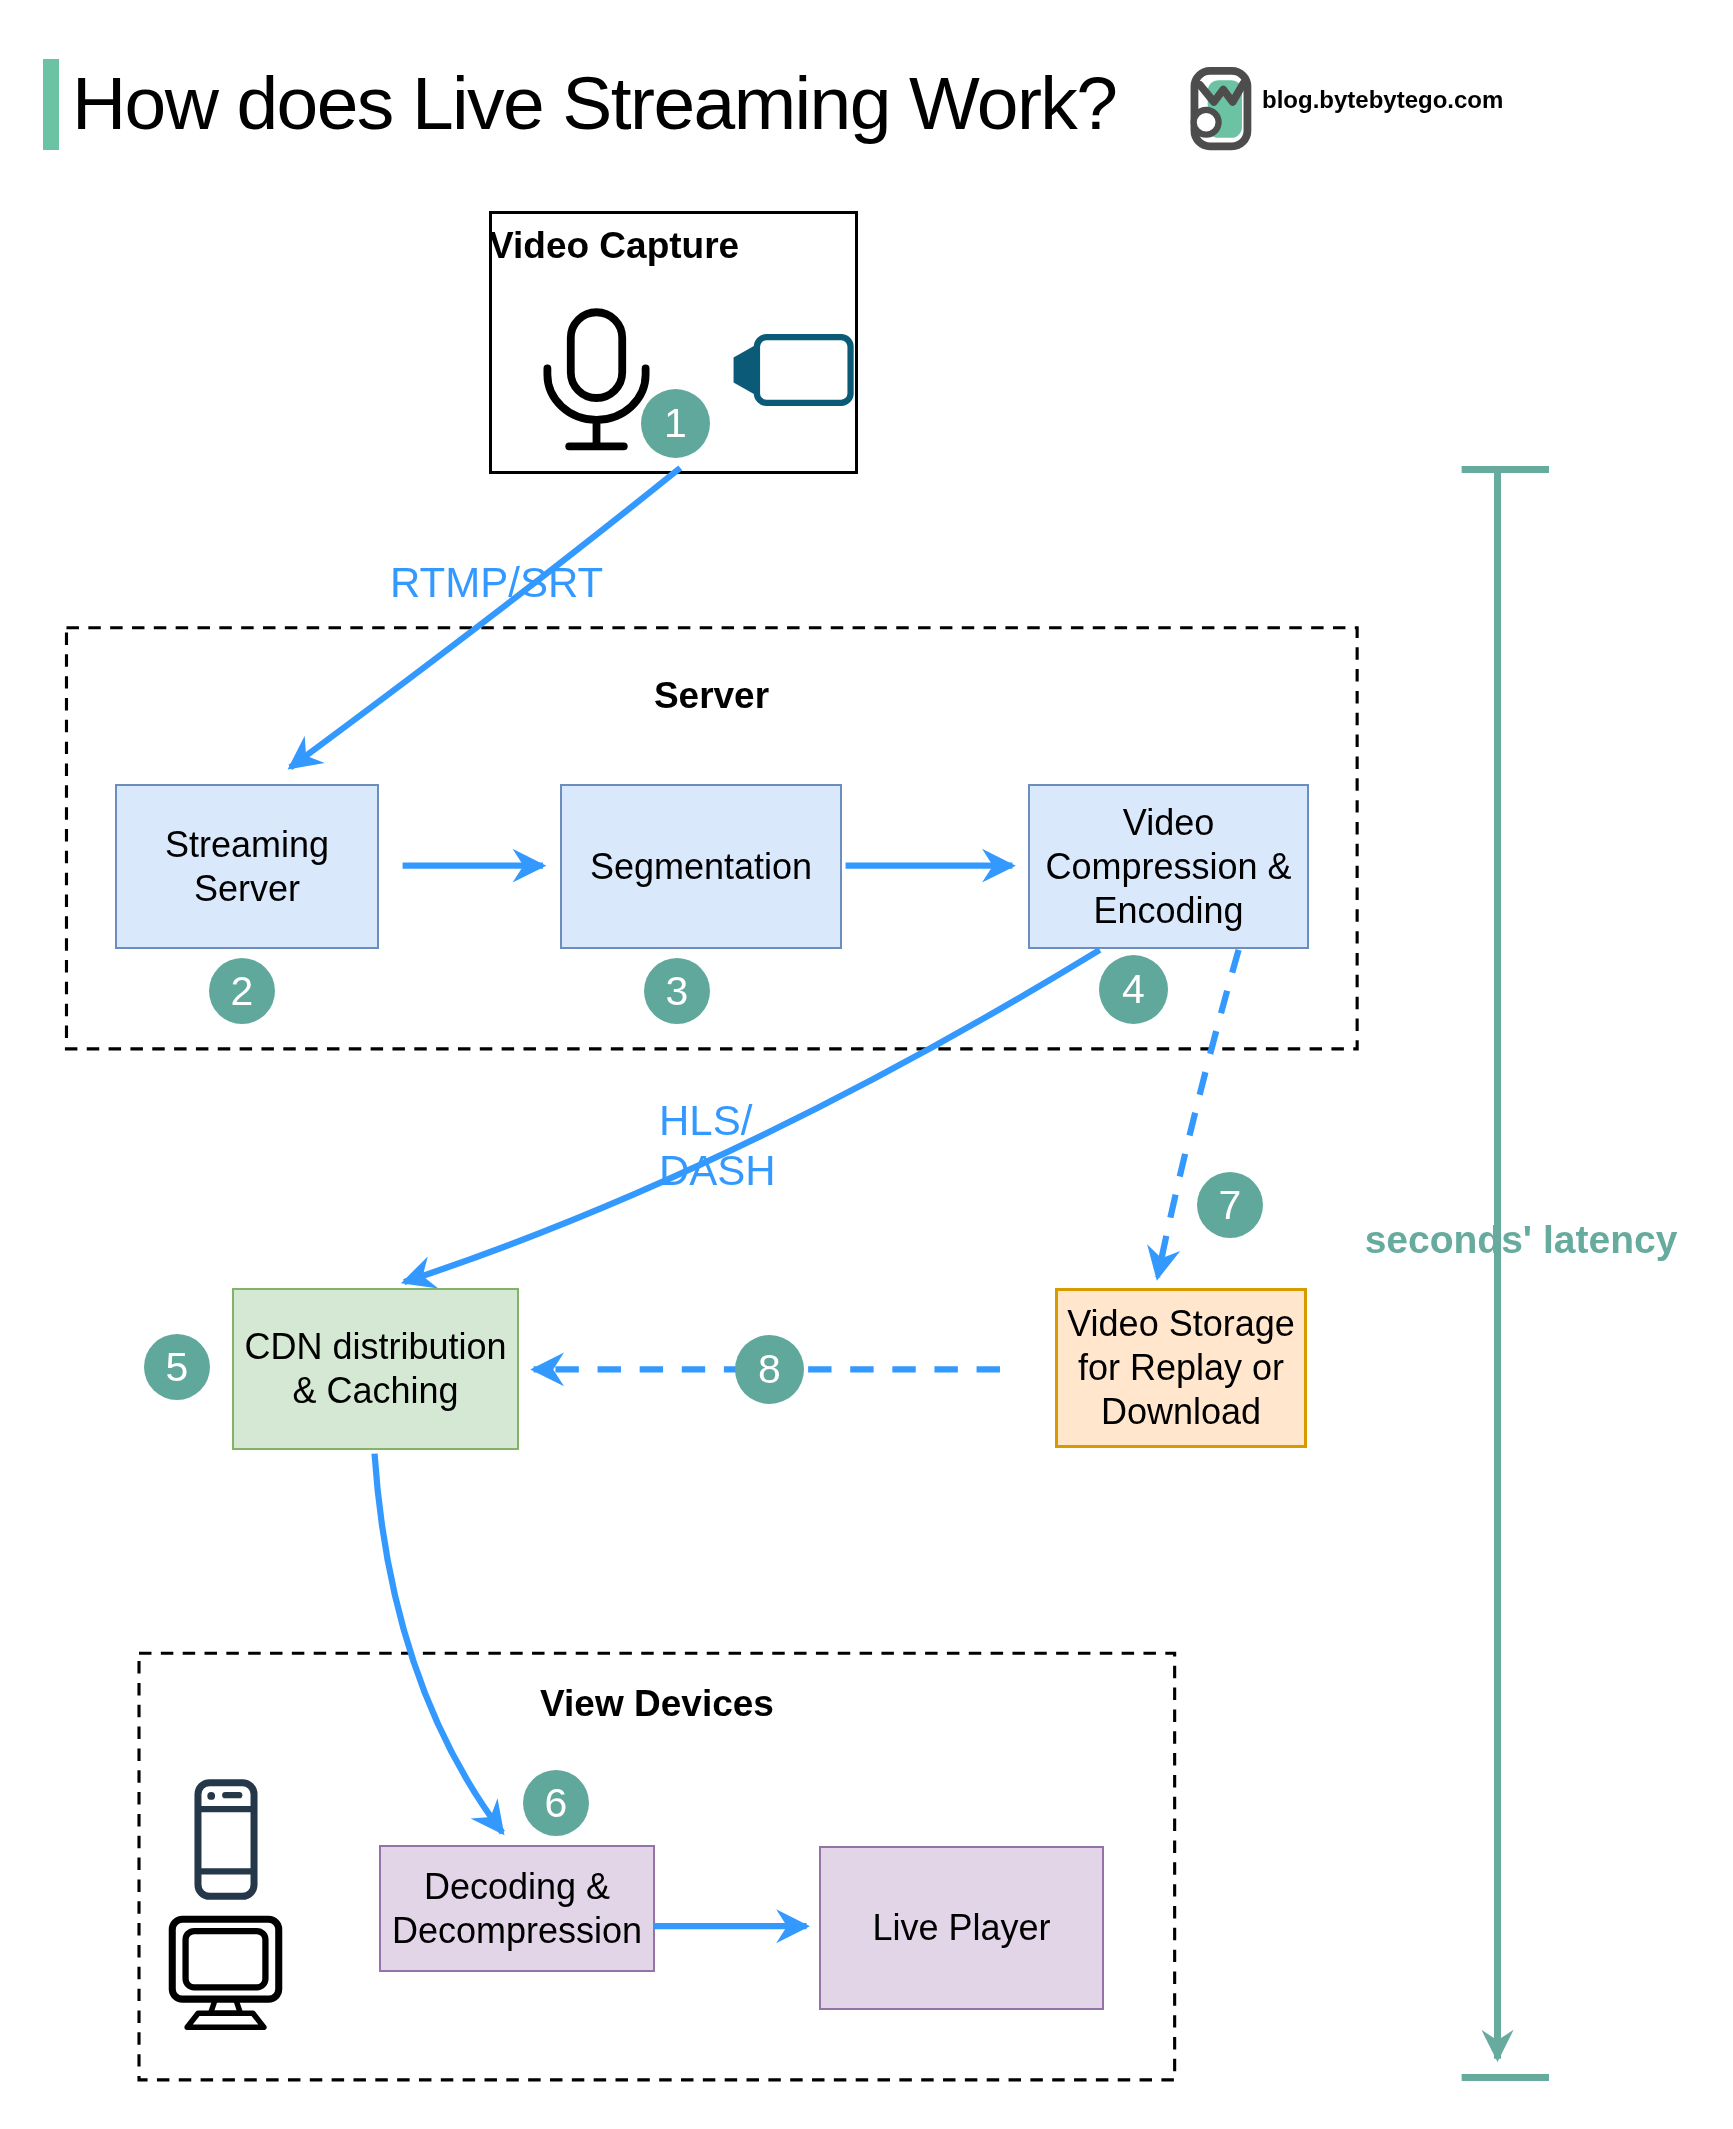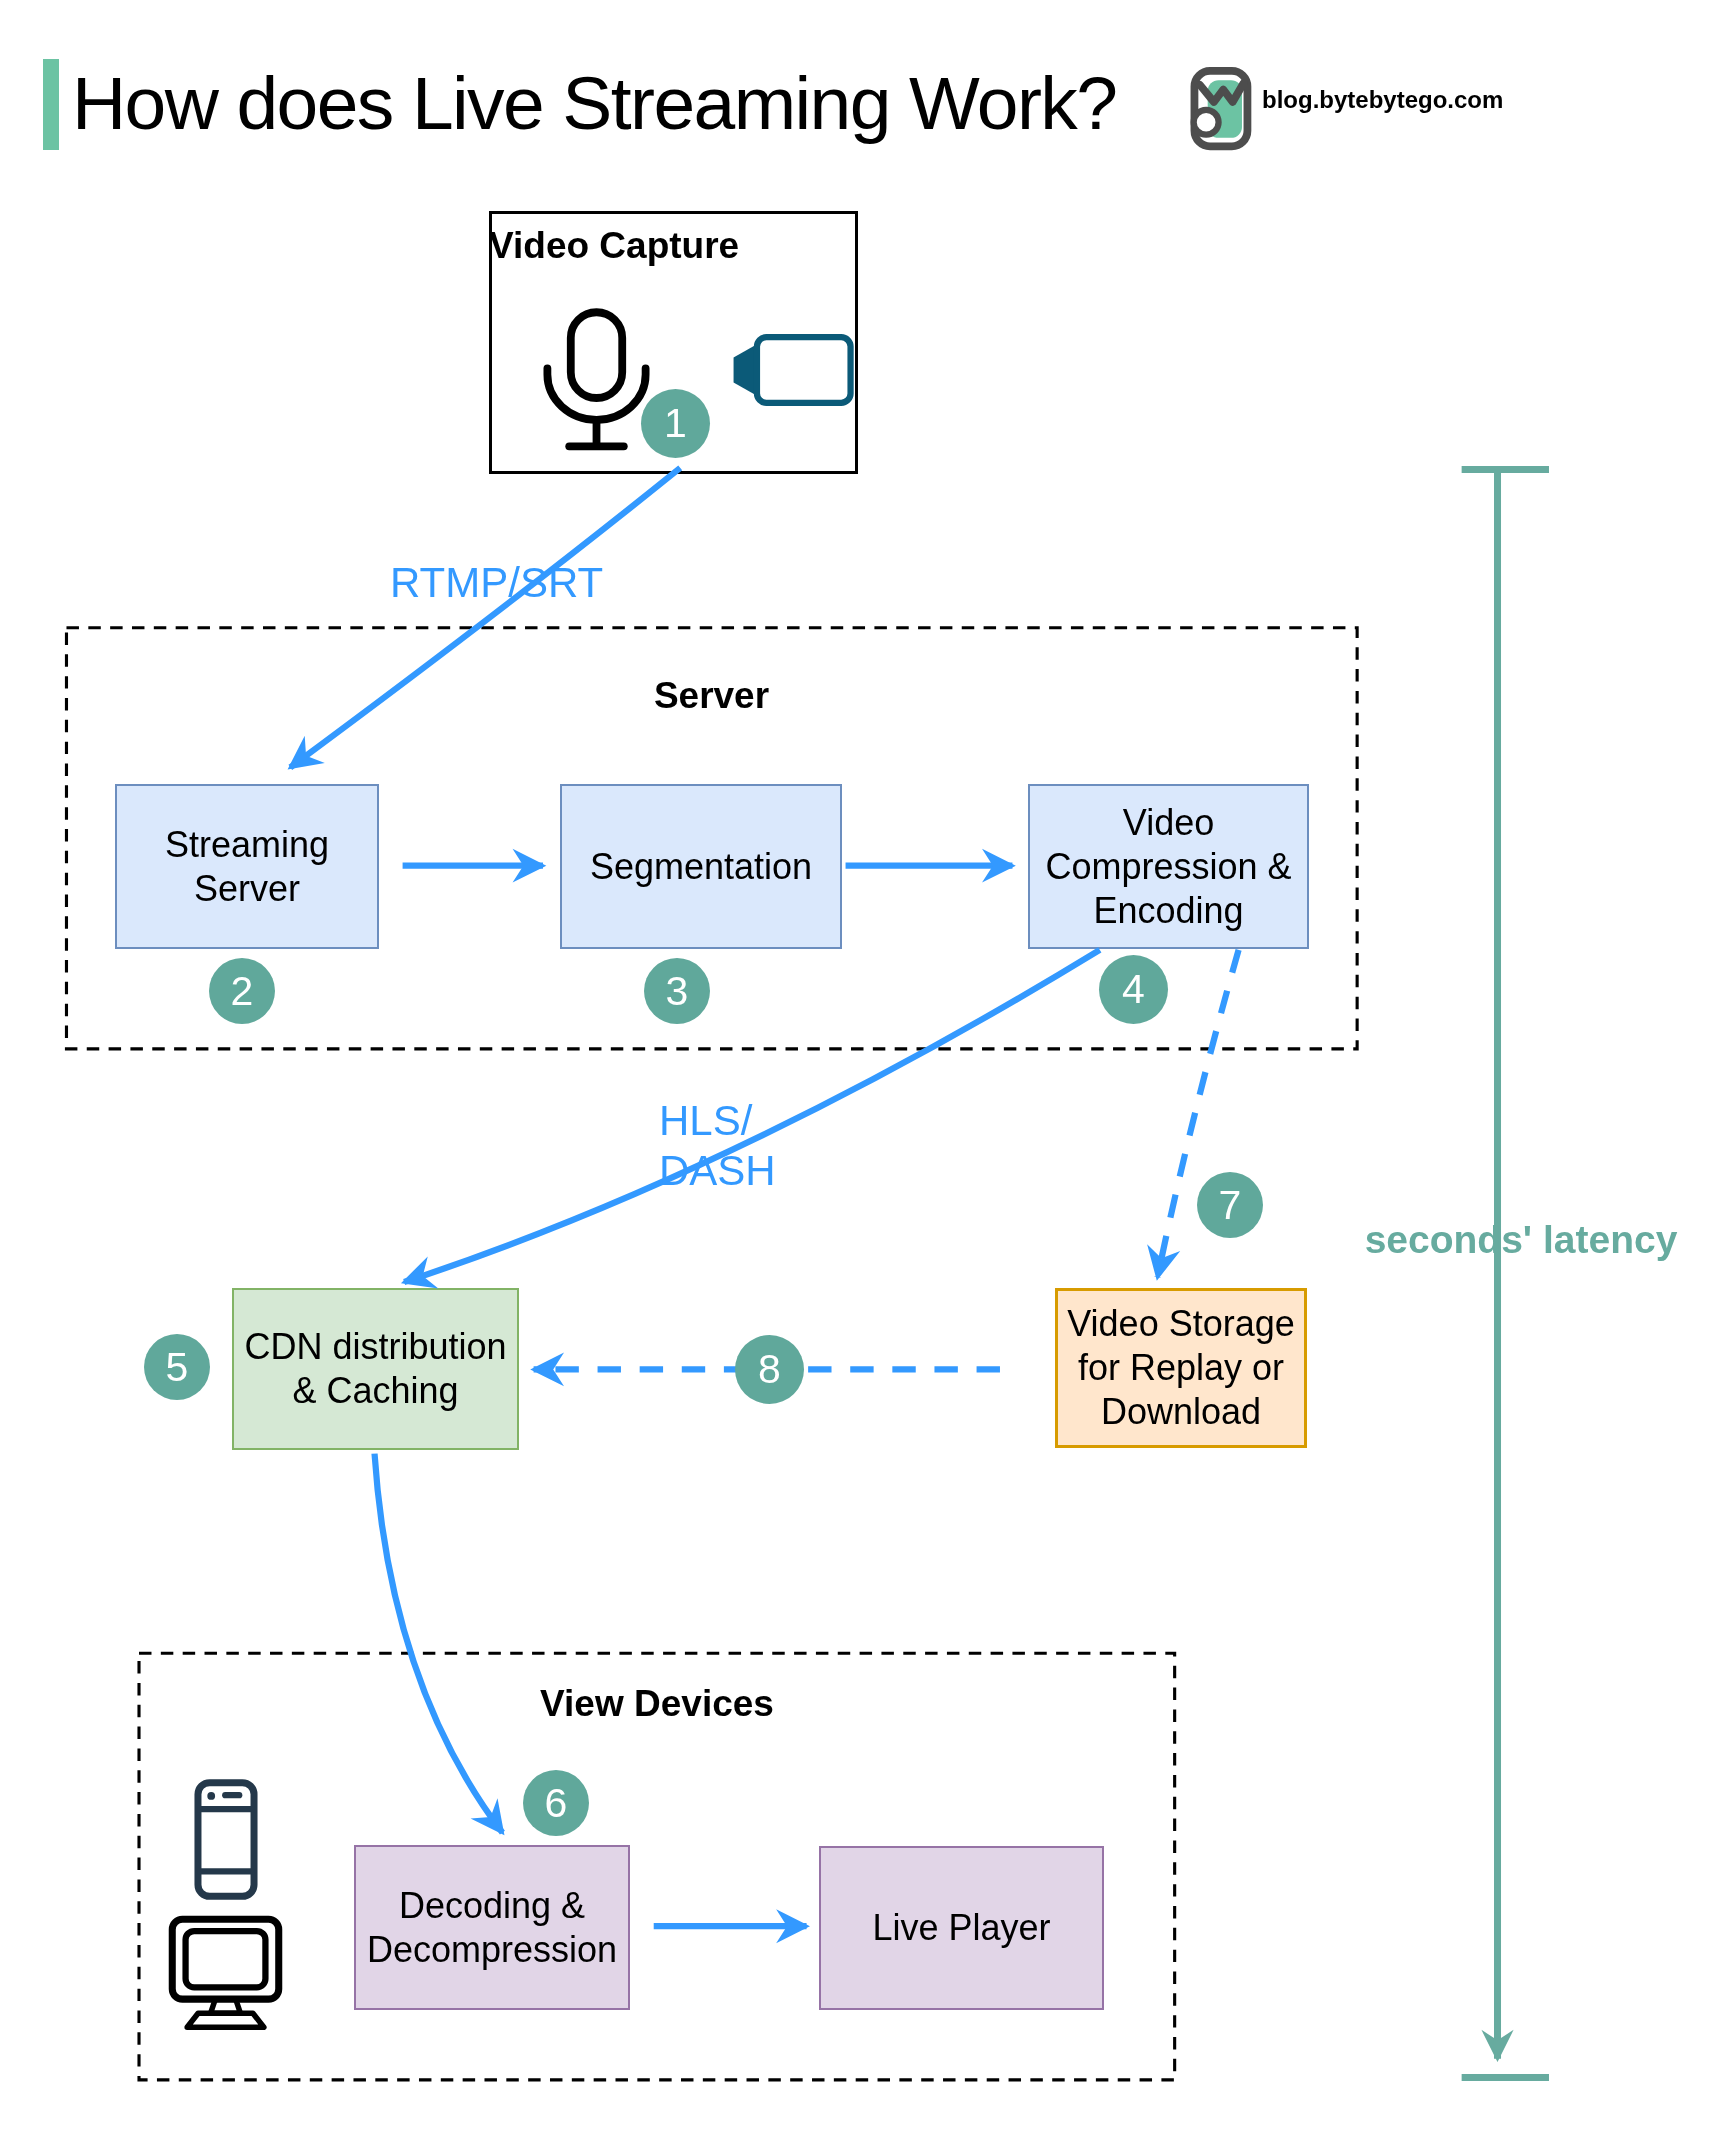--- a/index.html
+++ b/index.html
@@ -22,21 +22,21 @@
     font-size:36px;line-height:44px;white-space:pre-line;box-sizing:border-box;}
   .capture-box{left:489px;top:211px;width:363px;height:257px;border:3.1px solid #000;background:#fff;}
   .capture-title{left:489px;top:225px;width:363px;font-size:37px;font-weight:700;}
   .blue-node{background:var(--box-blue-fill);border:2.3px solid var(--box-blue-stroke);}
   .streaming{left:115px;top:784px;width:264px;height:165px;}
   .segmentation{left:560px;top:784px;width:282px;height:165px;}
   .compression{left:1028px;top:784px;width:281px;height:165px;}
   .cdn{left:232px;top:1288px;width:287px;height:162px;background:var(--box-green-fill);border:2.3px solid var(--box-green-stroke);}
   .storage{left:1055px;top:1288px;width:252px;height:160px;background:var(--box-orange-fill);border:3.1px solid var(--box-orange-stroke);}
   .purple-node{background:var(--box-purple-fill);border:2.3px solid var(--box-purple-stroke);}
-  .decoding{left:354px;top:1845px;width:276px;height:165px;}
+  .decoding{left:379px;top:1845px;width:276px;height:127px;}
   .player{left:819px;top:1846px;width:285px;height:164px;}
   
   .flow-label{color:var(--arrow-blue);font-size:42px;white-space:pre-line;line-height:50px;}
   .rtmp-label{left:390px;top:558px;width:359px;}
   .hls-label{left:659px;top:1096px;width:234px;}
   .latency-label{left:1326px;top:1218px;width:390px;text-align:center;
     font-size:39px;font-weight:700;color:var(--latency);}
   
   .step{border-radius:50%;background:var(--step-circle);color:#fff;
     display:flex;align-items:center;justify-content:center;font-size:41px;font-weight:400;}

